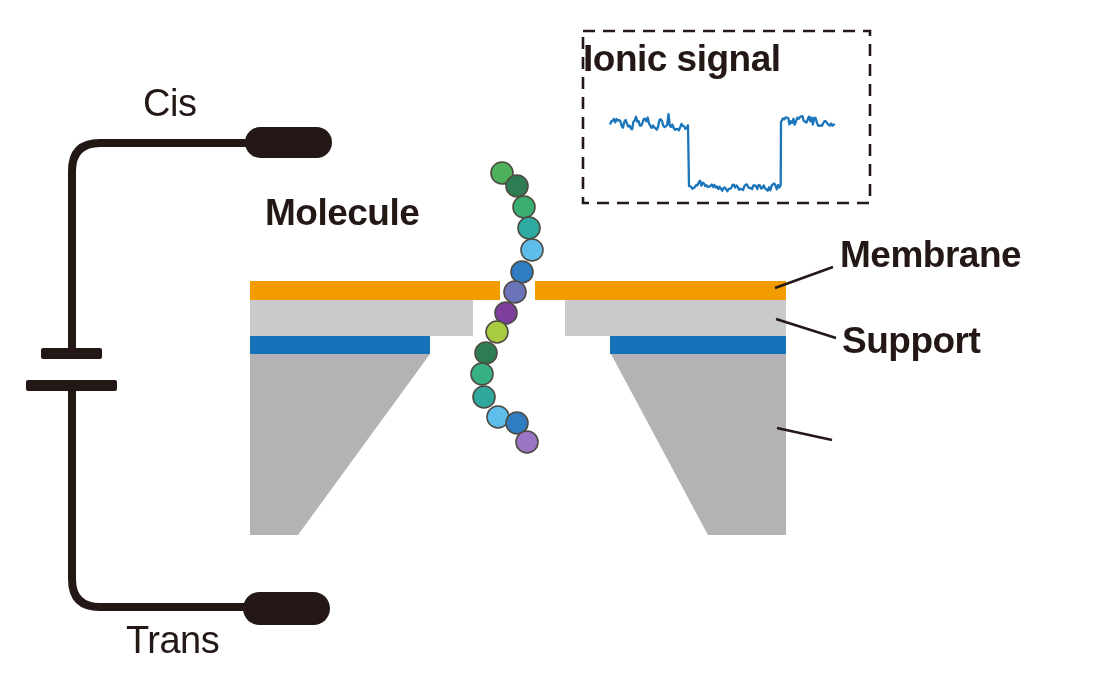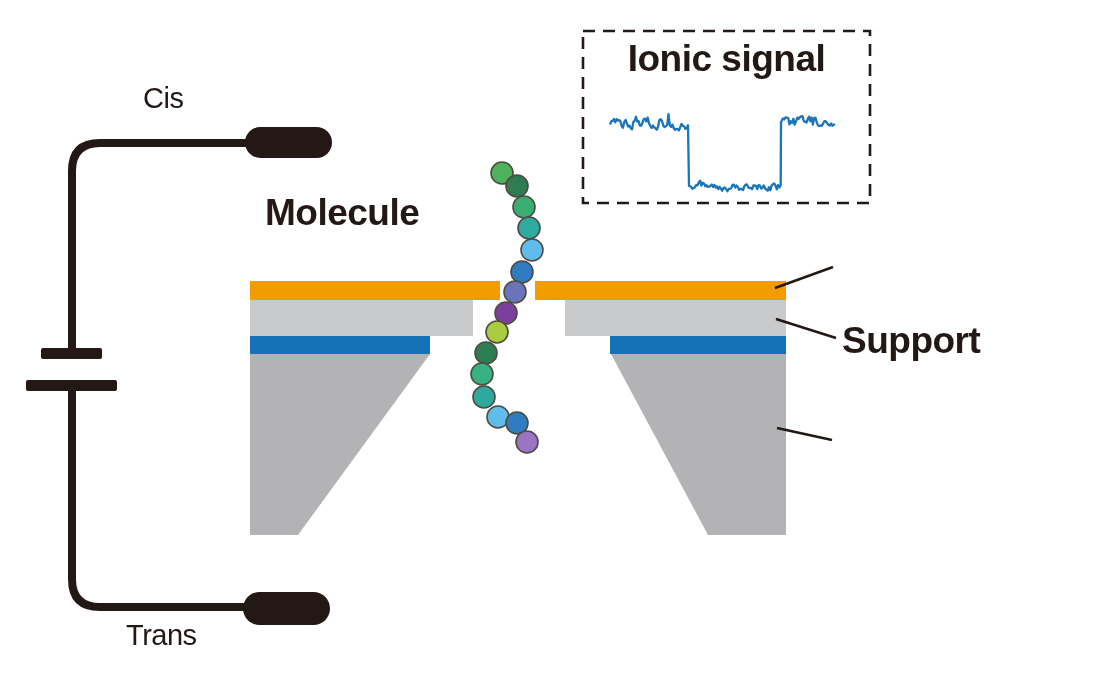--- a/index.html
+++ b/index.html
@@ -11,26 +11,26 @@
     font-family:"Liberation Sans", sans-serif;
   }
   #scene{position:absolute;left:0;top:0;width:1093px;height:699px;}
   .lbl{
     position:absolute;
     color:#231815;
     line-height:1;
     white-space:nowrap;
     letter-spacing:-0.5px;
   }
-  .lbl.regular{font-size:29px;font-weight:400;}
+  .lbl.regular{font-size:38px;font-weight:400;}
   .lbl.bold{font-size:37px;font-weight:700;}
   .lbl.cis{left:143px;top:84px;}
   .lbl.trans{left:126px;top:621px;}
   .lbl.molecule{left:265px;top:194px;}
-  .lbl.ionic{left:583px;top:40px;width:287px;text-align:center;}
+  .lbl.ionic{left:583px;top:40px;width:287px;text-align:left;}
   .lbl.membrane{left:840px;top:236px;}
   .lbl.support{left:842px;top:322px;text-align:center;}
   .lbl.substrate{left:838px;top:423px;}
 </style>
 </head>
 <body>
 
 <div class="canvas">
   <svg id="scene" viewBox="0 0 1093 699">
       <path d="M 288 143 H 100 Q 72 143 72 171 V 349" fill="none" stroke="#231815" stroke-width="8"></path>
@@ -66,14 +66,15 @@
       <circle cx="517" cy="423" r="11" fill="#307CC1" stroke="#4E4B42" stroke-width="1.6"></circle>
       <circle cx="527" cy="442" r="11" fill="#9B74C4" stroke="#4E4B42" stroke-width="1.6"></circle>
       <rect x="583" y="31" width="287" height="172" fill="none" stroke="#231815" stroke-width="2.6" stroke-dasharray="12 8"></rect>
       <polyline points="610.0,124.5 611.3,121.4 612.6,120.8 613.9,118.9 615.2,122.4 616.5,119.1 617.8,120.6 619.1,120.0 620.4,121.2 621.7,126.0 623.0,127.7 624.3,121.8 625.6,120.0 626.9,123.3 628.2,126.5 629.5,125.6 630.8,128.3 632.1,129.3 633.4,121.8 634.7,120.6 636.0,116.8 637.3,121.6 638.6,121.1 639.9,125.6 641.2,125.7 642.5,122.7 643.8,119.0 645.1,118.7 646.4,121.4 647.7,117.5 649.0,123.4 650.3,125.8 651.6,127.9 652.9,125.5 654.2,127.5 655.5,128.2 656.8,129.7 658.1,126.7 659.4,120.0 660.7,119.3 662.0,121.0 663.3,125.8 664.6,127.1 665.9,126.1 667.2,124.7 668.5,114.1 669.8,125.6 671.1,126.9 672.4,124.6 673.7,128.0 675.0,129.8 676.3,129.1 677.6,128.9 678.9,130.4 680.2,127.2 681.5,123.9 682.8,125.9 684.1,126.3 685.4,128.9 686.7,128.0 688.0,125.2 689,186 691.0,186.6 692.3,188.7 693.6,187.9 694.9,187.2 696.2,185.0 697.5,185.3 698.8,182.2 700.1,180.7 701.4,185.6 702.7,182.8 704.0,183.6 705.3,186.3 706.6,185.2 707.9,187.0 709.2,186.7 710.5,185.8 711.8,184.5 713.1,187.0 714.4,184.9 715.7,187.6 717.0,186.4 718.3,189.1 719.6,186.8 720.9,188.7 722.2,190.7 723.5,188.1 724.8,187.4 726.1,189.4 727.4,191.2 728.7,188.8 730.0,188.9 731.3,187.9 732.6,184.8 733.9,184.6 735.2,187.6 736.5,185.5 737.8,187.0 739.1,189.7 740.4,188.8 741.7,189.1 743.0,190.0 744.3,186.3 745.6,184.7 746.9,184.5 748.2,187.0 749.5,188.1 750.8,187.8 752.1,189.2 753.4,185.3 754.7,185.4 756.0,186.0 757.3,189.1 758.6,185.0 759.9,185.6 761.2,188.6 762.5,187.6 763.8,185.4 765.1,188.6 766.4,189.4 767.7,190.7 769.0,187.3 770.3,190.4 771.6,185.6 772.9,184.2 774.2,183.4 775.5,185.5 776.8,189.3 778.1,185.0 779.4,187.4 780.7,185.2 781,122 783.0,118.4 784.3,119.4 785.6,117.5 786.9,117.7 788.2,118.0 789.5,124.4 790.8,121.3 792.1,122.9 793.4,118.8 794.7,124.7 796.0,121.3 797.3,117.7 798.6,118.9 799.9,117.2 801.2,116.3 802.5,116.2 803.8,121.0 805.1,121.7 806.4,122.6 807.7,119.3 809.0,116.6 810.3,121.1 811.6,117.5 812.9,124.5 814.2,117.9 815.5,117.8 816.8,122.4 818.1,125.6 819.4,125.9 820.7,125.4 822.0,125.6 823.3,123.1 824.6,121.0 825.9,121.4 827.2,123.3 828.5,124.7 829.8,125.6 831.1,123.5 832.4,125.7 833.7,124.5 835.0,124.9" fill="none" stroke="#1B75BB" stroke-width="2.3" stroke-linejoin="round"></polyline>
     </svg>
 
   <div class="lbl regular cis">Cis</div>
   <div class="lbl regular trans">Trans</div>
   <div class="lbl bold molecule">Molecule</div>
   <div class="lbl bold ionic">Ionic signal</div>
+  <div class="lbl bold membrane">Membrane</div>
   <div class="lbl bold support">Support</div>
 </div>
 
 </body></html>

